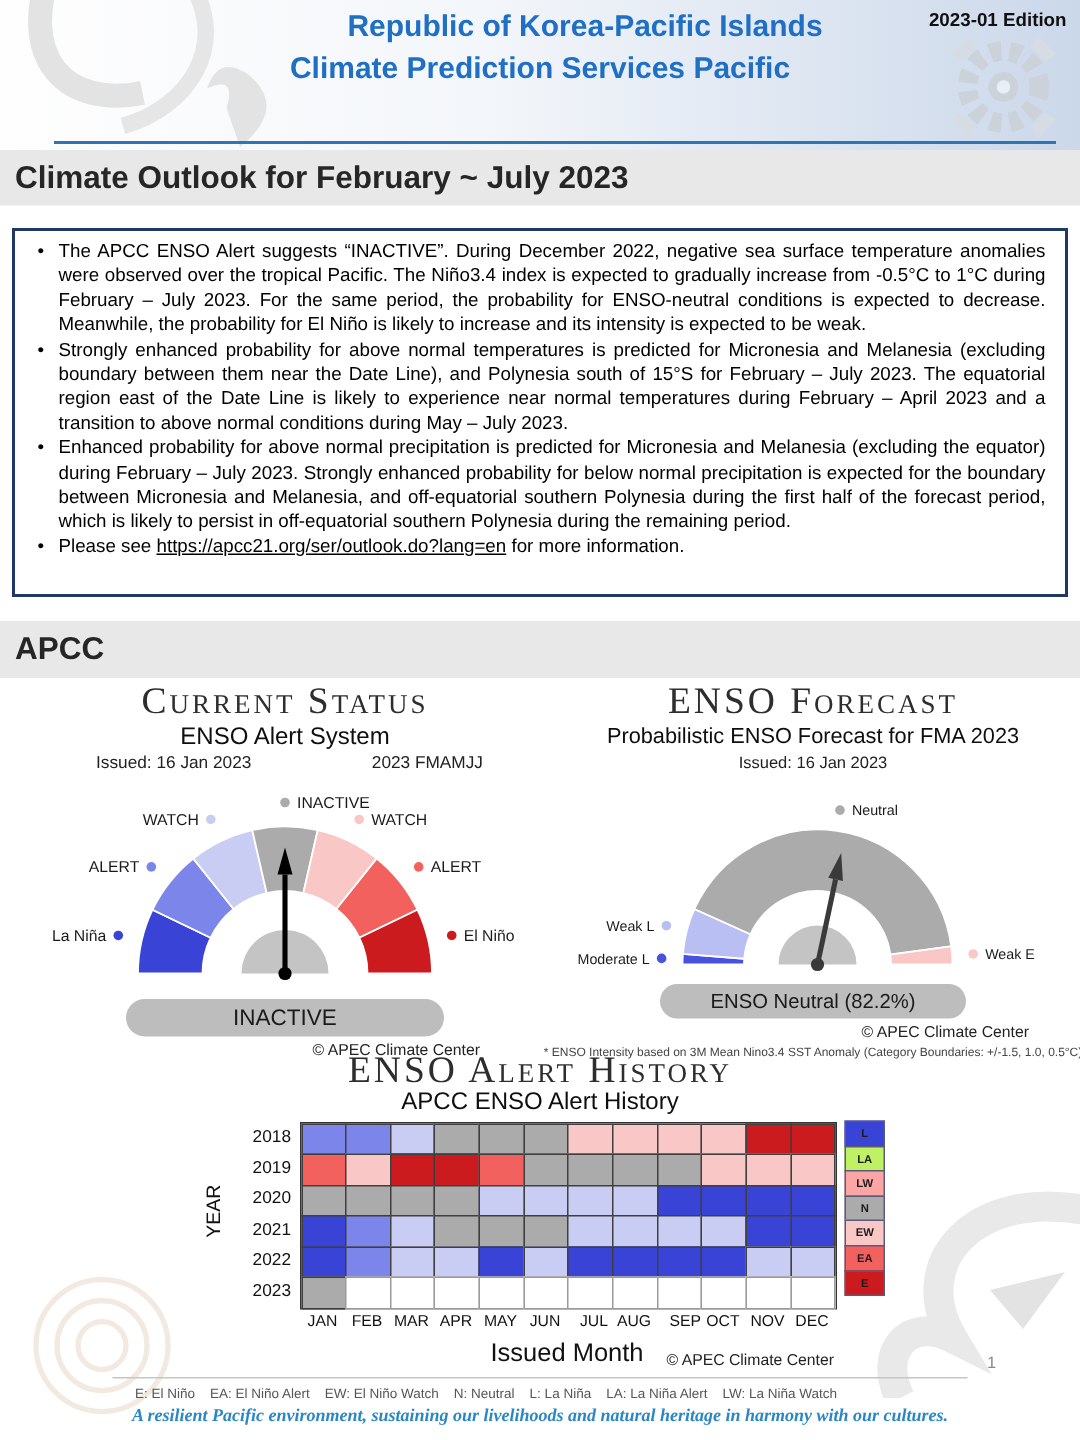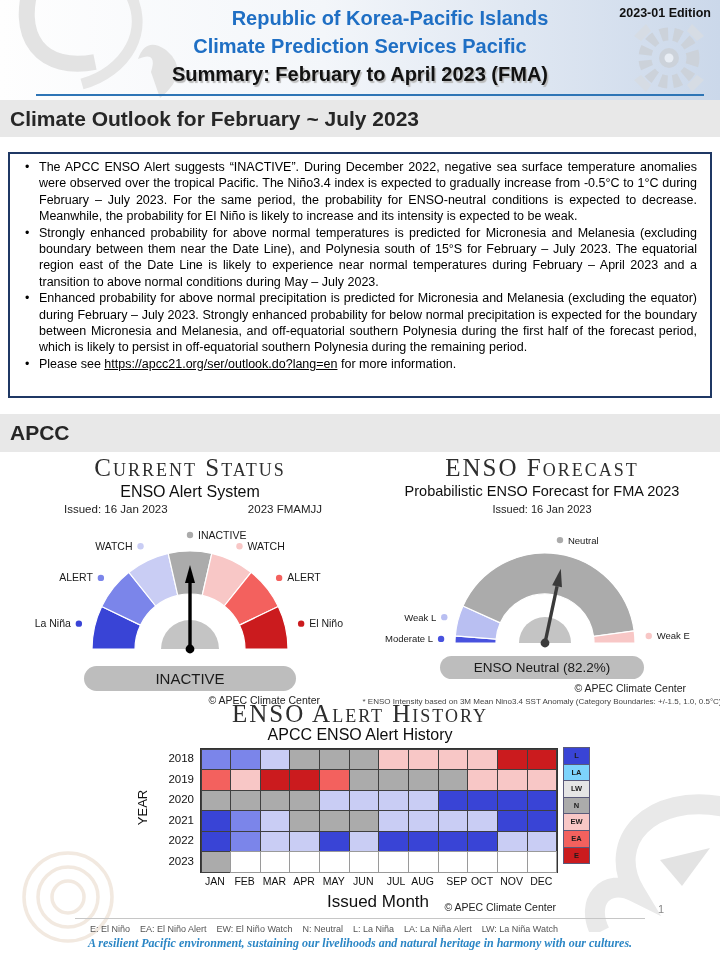--- a/index.html
+++ b/index.html
@@ -110,21 +110,20 @@
       <polygon points="76,18 64,6 59,13 69,23" fill="#d6dce4"></polygon>
       <polygon points="6,62 18,74 23,67 13,57" fill="#d6dce4"></polygon>
       <polygon points="76,62 64,74 59,67 69,57" fill="#d6dce4"></polygon>
       <circle cx="41" cy="40" r="24" fill="none" stroke="#ccd2da" stroke-width="13" stroke-dasharray="7.5 5.5"></circle>
       <circle cx="41" cy="40" r="10" fill="#ccd2da"></circle>
       <circle cx="41" cy="40" r="4.5" fill="#e9eef5"></circle>
     </svg>
     <div class="edition">2023-01 Edition</div>
     <div class="h-line h1">Republic of Korea-Pacific Islands</div>
     <div class="h-line h2">Climate Prediction Services Pacific</div>
-    <div class="h-line h3">Summary: February to April 2023 (FMA)</div>
     <div class="header-rule"></div>
   </div>
 
   <div class="section-bar bar1">Climate Outlook for February ~ July 2023</div>
 
   <div class="bullet-box">
     <ul class="bullets">
       <li>The APCC ENSO Alert suggests “INACTIVE”. During December 2022, negative sea surface temperature anomalies were observed over the tropical Pacific. The Niño3.4 index is expected to gradually increase from -0.5°C to 1°C during February – July 2023. For the same period, the probability for ENSO-neutral conditions is expected to decrease. Meanwhile, the probability for El Niño is likely to increase and its intensity is expected to be weak.</li>
       <li>Strongly enhanced probability for above normal temperatures is predicted for Micronesia and Melanesia (excluding boundary between them near the Date Line), and Polynesia south of 15°S for February – July 2023. The equatorial region east of the Date Line is likely to experience near normal temperatures during February – April 2023  and a transition to above normal conditions during May – July 2023.</li>
       <li>Enhanced probability for above normal precipitation is predicted for Micronesia and Melanesia (excluding the equator) during February – July 2023. Strongly enhanced probability for below normal precipitation is expected for the boundary between Micronesia and Melanesia, and off-equatorial southern Polynesia during the first half of the forecast period, which is likely to persist in off-equatorial southern Polynesia during the remaining period.</li>
@@ -280,22 +279,22 @@
         <div class="hm-cell empty" style="background: rgb(255, 255, 255);"></div>
         <div class="hm-cell empty" style="background: rgb(255, 255, 255);"></div>
         <div class="hm-cell empty" style="background: rgb(255, 255, 255);"></div>
         <div class="hm-cell empty" style="background: rgb(255, 255, 255);"></div>
         <div class="hm-cell empty" style="background: rgb(255, 255, 255);"></div>
         <div class="hm-cell empty" style="background: rgb(255, 255, 255);"></div>
         <div class="hm-cell empty" style="background: rgb(255, 255, 255);"></div>
       </div>
     <div id="hm-legend">
         <div class="lg-cell" style="background: rgb(57, 68, 214);">L</div>
-        <div class="lg-cell" style="background: #7dd3fc;">LA</div>
-        <div class="lg-cell" style="background: #e5e5e5;">LW</div>
+        <div class="lg-cell" style="background: #bef264;">LA</div>
+        <div class="lg-cell" style="background: #fca5a5;">LW</div>
         <div class="lg-cell" style="background: rgb(171, 171, 171);">N</div>
         <div class="lg-cell" style="background: rgb(248, 199, 198);">EW</div>
         <div class="lg-cell" style="background: rgb(243, 97, 94);">EA</div>
         <div class="lg-cell" style="background: rgb(203, 27, 30);">E</div>
       </div>
     <div id="hm-months">
         <div class="hm-month" style="left: 200px;">JAN</div>
         <div class="hm-month" style="left: 229.667px;">FEB</div>
         <div class="hm-month" style="left: 259.333px;">MAR</div>
         <div class="hm-month" style="left: 289px;">APR</div>

